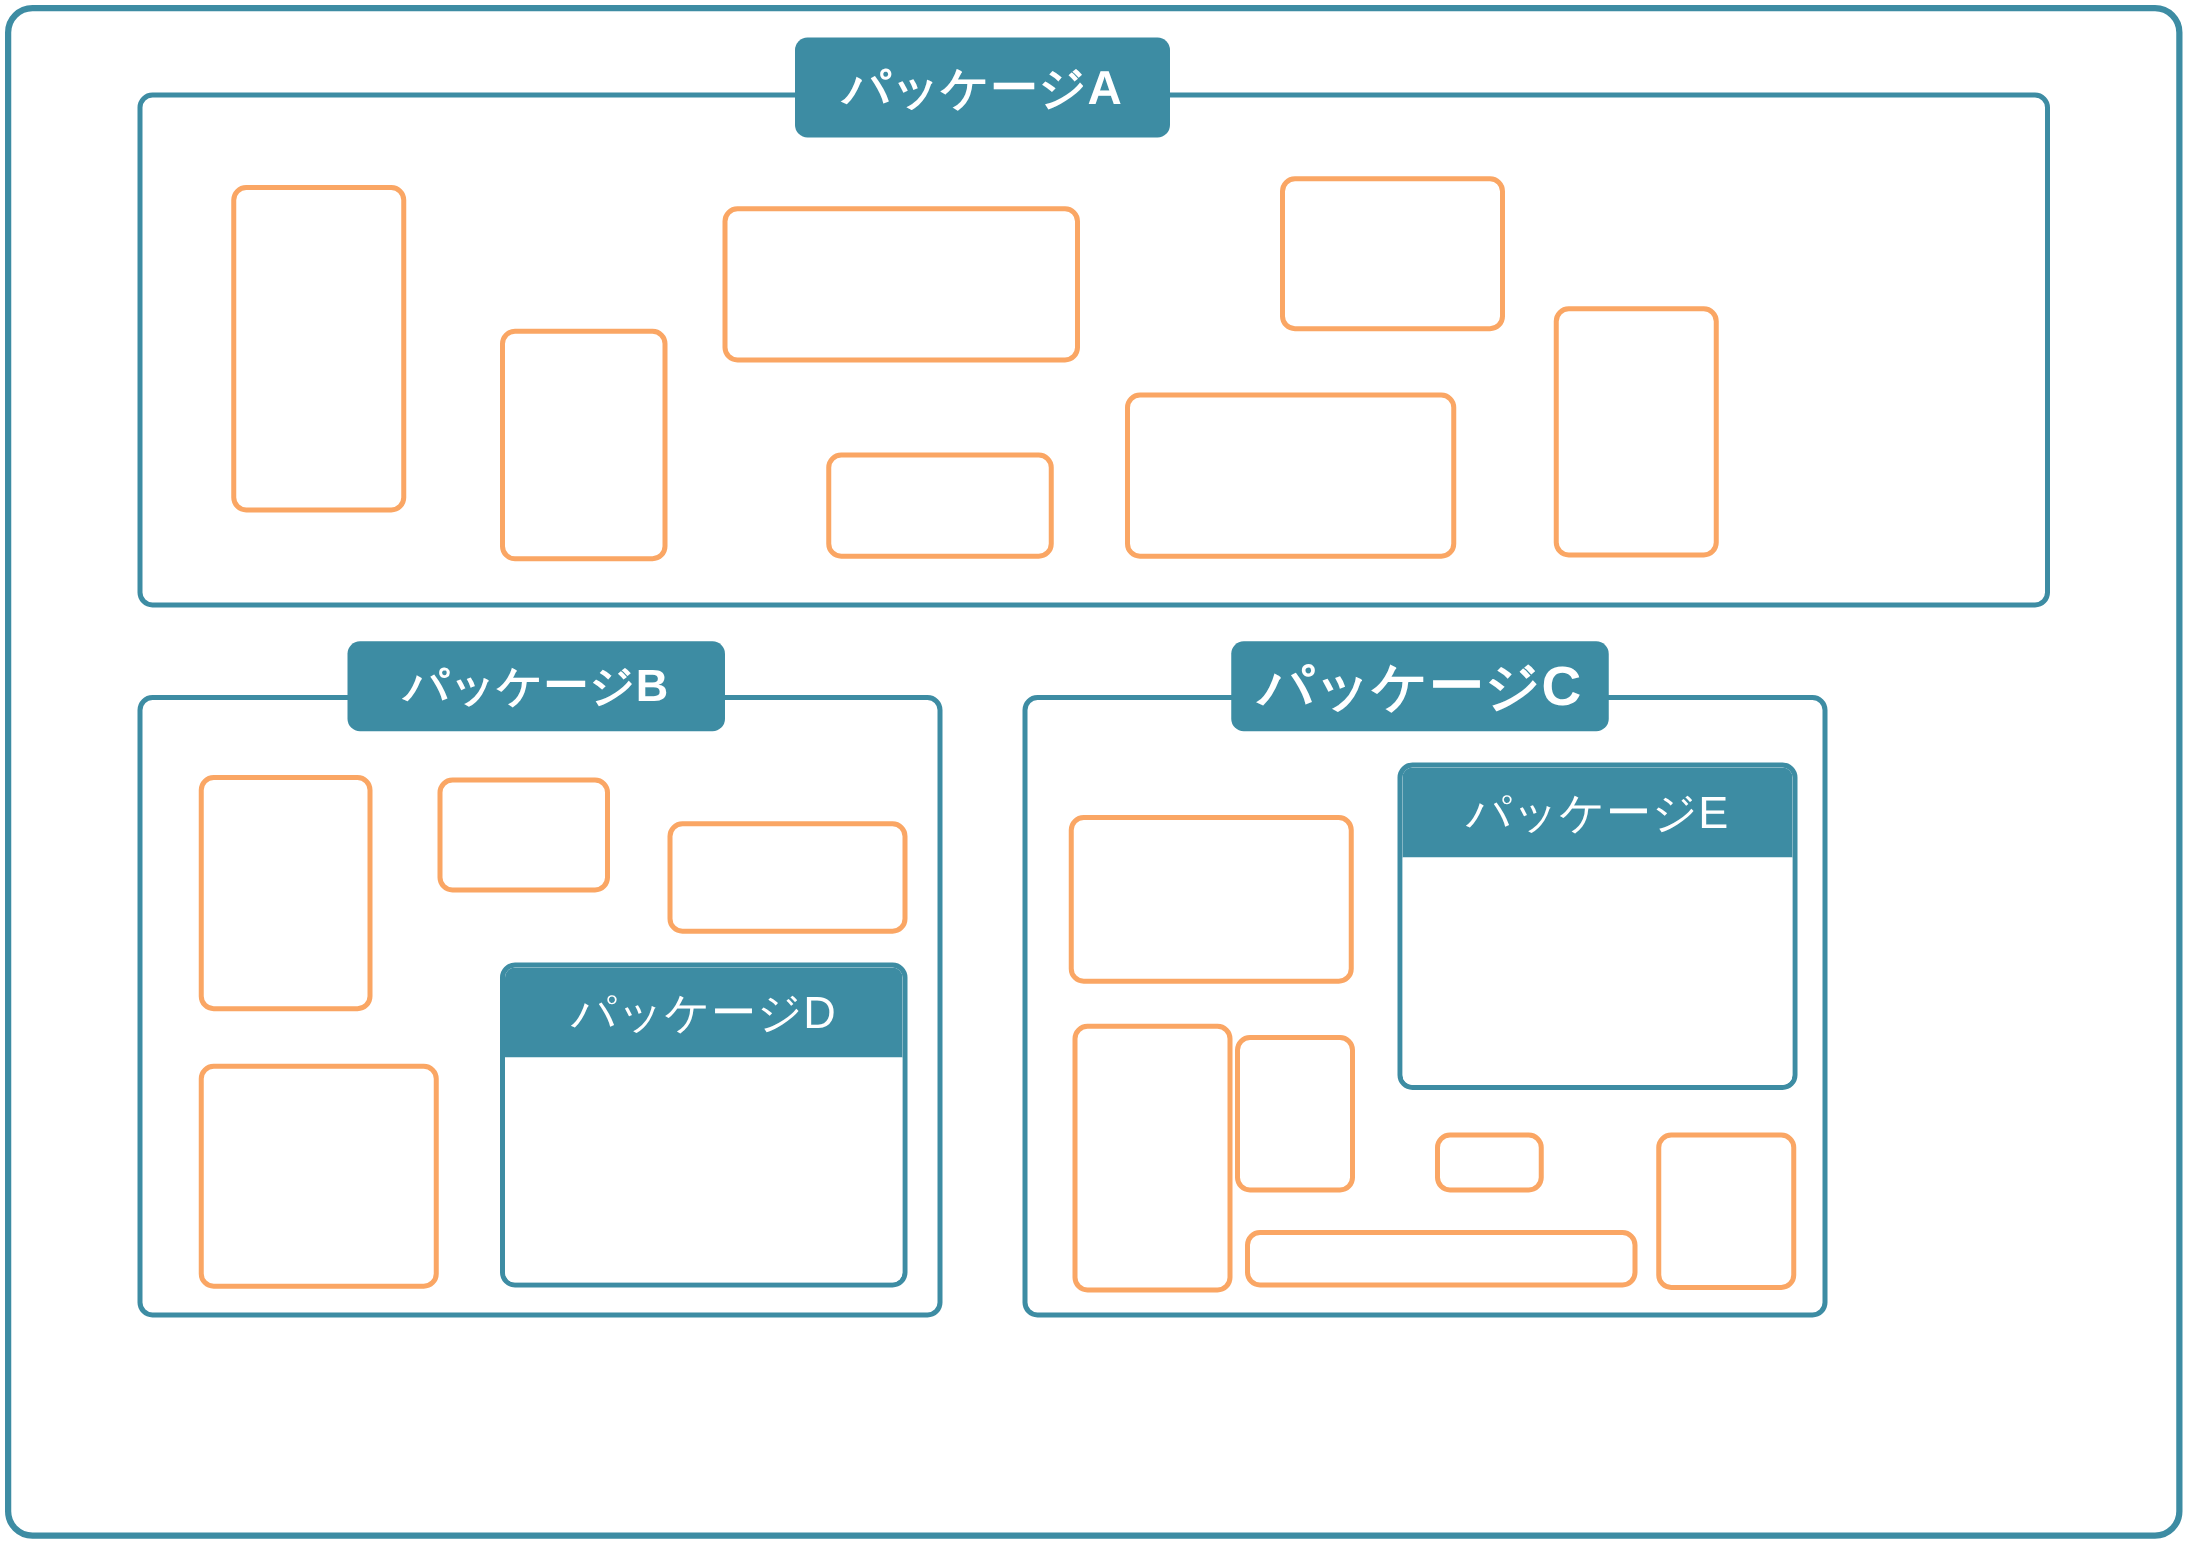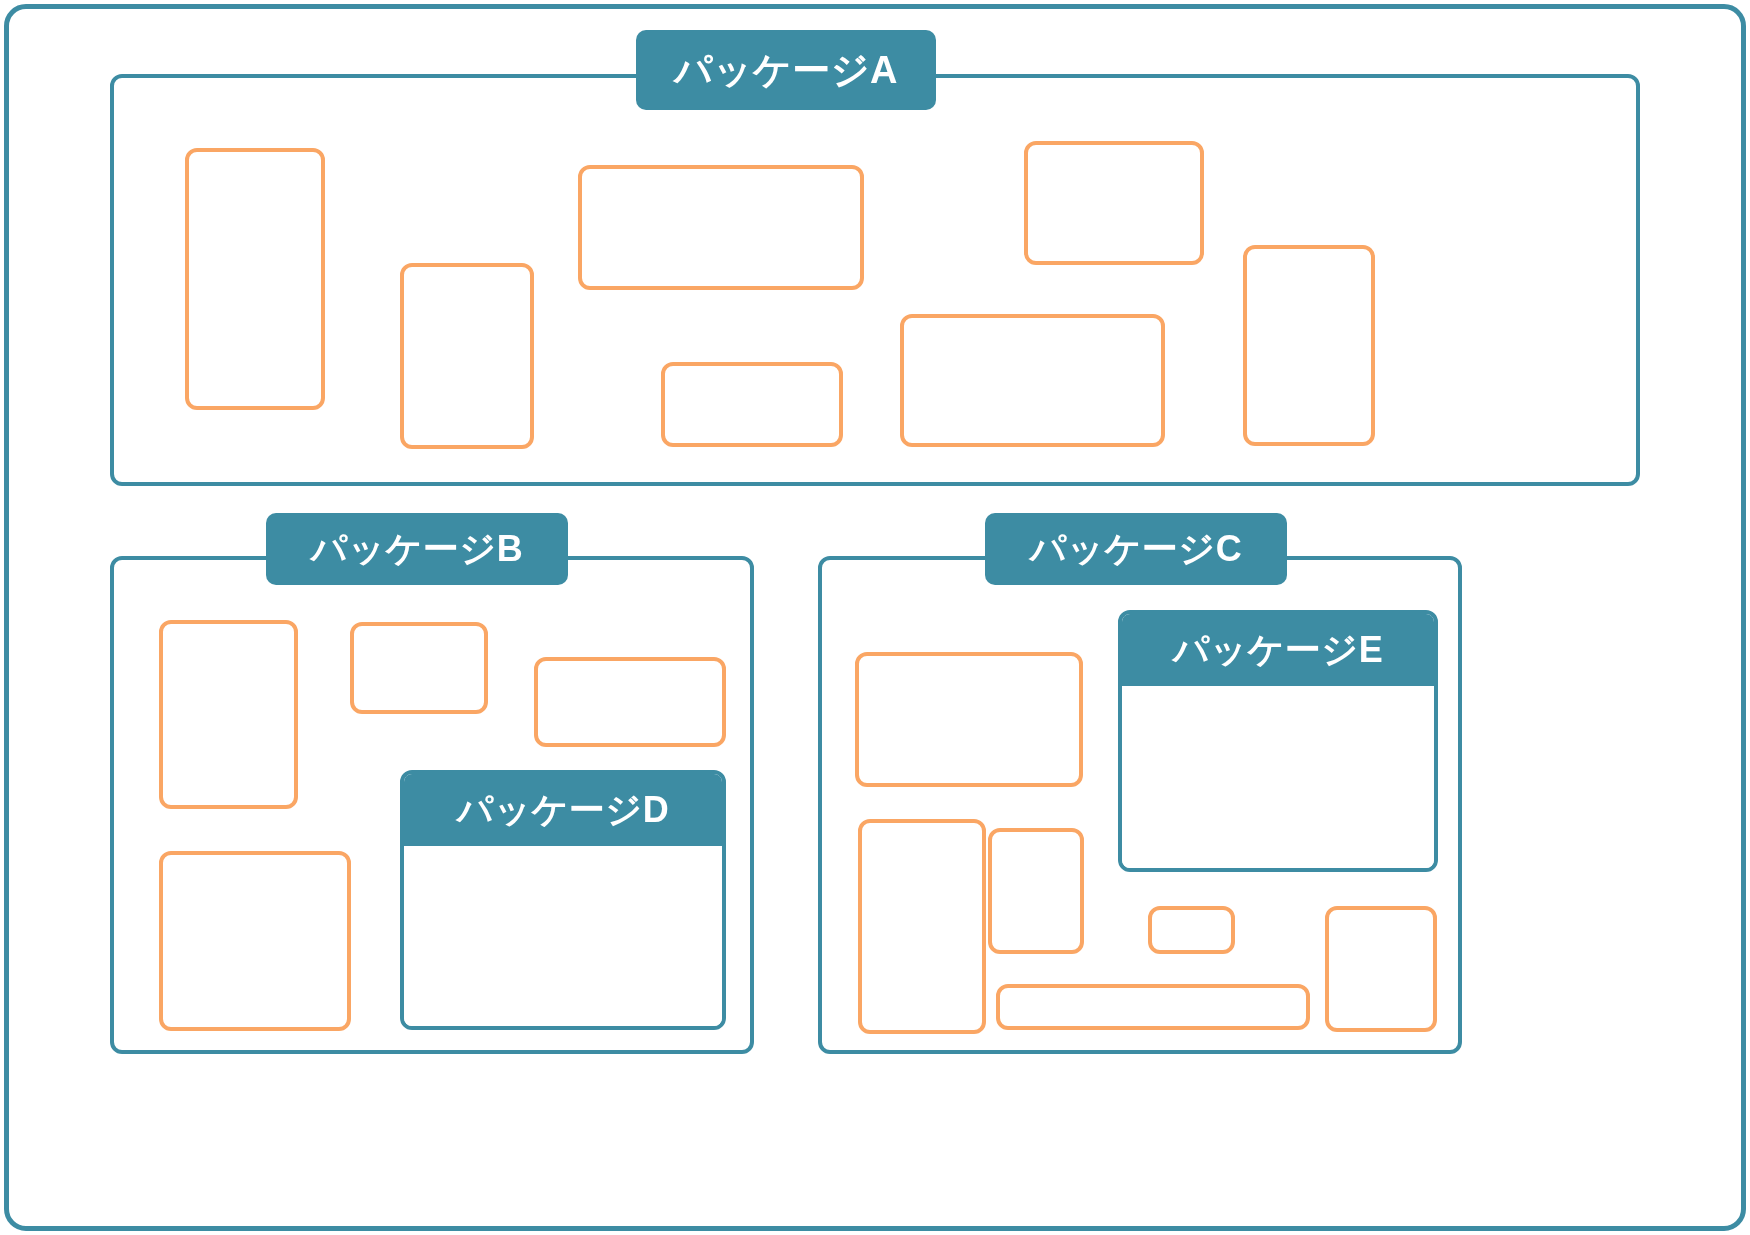--- a/index.html
+++ b/index.html
@@ -65,21 +65,21 @@
   .pkg-nested-header {
     position: absolute;
     left: 0;
     top: 0;
     right: 0;
     background: #3d8ca3;
     color: #ffffff;
     display: flex;
     align-items: center;
     justify-content: center;
-    font-weight: bold;
+    font-weight: normal;
     letter-spacing: 0.5px;
     white-space: nowrap;
   }
   .pkg-nested-body {
     position: absolute;
     left: 0;
     right: 0;
     bottom: 0;
     background: #ffffff;
   }
@@ -107,42 +107,42 @@
   <div class="el-box" style="left:185px; top:148px; width:140px; height:262px;"></div>
   <div class="el-box" style="left:400px; top:263px; width:134px; height:186px;"></div>
   <div class="el-box" style="left:578px; top:165px; width:286px; height:125px;"></div>
   <div class="el-box" style="left:661px; top:362px; width:182px; height:85px;"></div>
   <div class="el-box" style="left:900px; top:314px; width:265px; height:133px;"></div>
   <div class="el-box" style="left:1024px; top:141px; width:180px; height:124px;"></div>
   <div class="el-box" style="left:1243px; top:245px; width:132px; height:201px;"></div>
 
   <div class="pkg" style="left:110px; top:556px; width:644px; height:498px;">
   </div>
-  <div class="pkg-tab" style="left:266px; top:513px; width:302px; height:72px; font-size:36px;">
+  <div class="pkg-tab" style="left:278px; top:513px; width:302px; height:72px; font-size:36px;">
     <span>パッケージB</span>
   </div>
   <div class="el-box" style="left:159px; top:620px; width:139px; height:189px;"></div>
   <div class="el-box" style="left:350px; top:622px; width:138px; height:92px;"></div>
   <div class="el-box" style="left:534px; top:657px; width:192px; height:90px;"></div>
   <div class="el-box" style="left:159px; top:851px; width:192px; height:180px;"></div>
 
   <div class="pkg-nested" style="left:400px; top:770px; width:326px; height:260px;padding-left:41px;">
     <div class="pkg-nested-header" style="height:72px; font-size:36px;">
       <span>パッケージD</span>
     </div>
     <div class="pkg-nested-body" style="top:72px;"></div>
   </div>
   <div class="el-box" style="left:430px; top:870px; width:120px; height:56px;"></div>
   <div class="el-box" style="left:578px; top:872px; width:78px; height:52px;"></div>
   <div class="el-box" style="left:462px; top:946px; width:124px; height:68px;"></div>
   <div class="el-box" style="left:625px; top:942px; width:72px; height:74px;"></div>
 
   <div class="pkg" style="left:818px; top:556px; width:644px; height:498px;">
   </div>
-  <div class="pkg-tab" style="left:985px; top:513px; width:302px; height:72px; font-size:36px;text-align:center;">
+  <div class="pkg-tab" style="left:985px; top:513px; width:302px; height:72px; font-size:44px;text-align:center;">
     <span>パッケージC</span>
   </div>
   <div class="el-box" style="left:855px; top:652px; width:228px; height:135px;"></div>
   <div class="el-box" style="left:858px; top:819px; width:128px; height:215px;"></div>
   <div class="el-box" style="left:988px; top:828px; width:96px; height:126px;"></div>
   <div class="el-box" style="left:1148px; top:906px; width:87px; height:48px;"></div>
   <div class="el-box" style="left:996px; top:984px; width:314px; height:46px;"></div>
   <div class="el-box" style="left:1325px; top:906px; width:112px; height:126px;"></div>
 
   <div class="pkg-nested" style="left:1118px; top:610px; width:320px; height:262px;">

